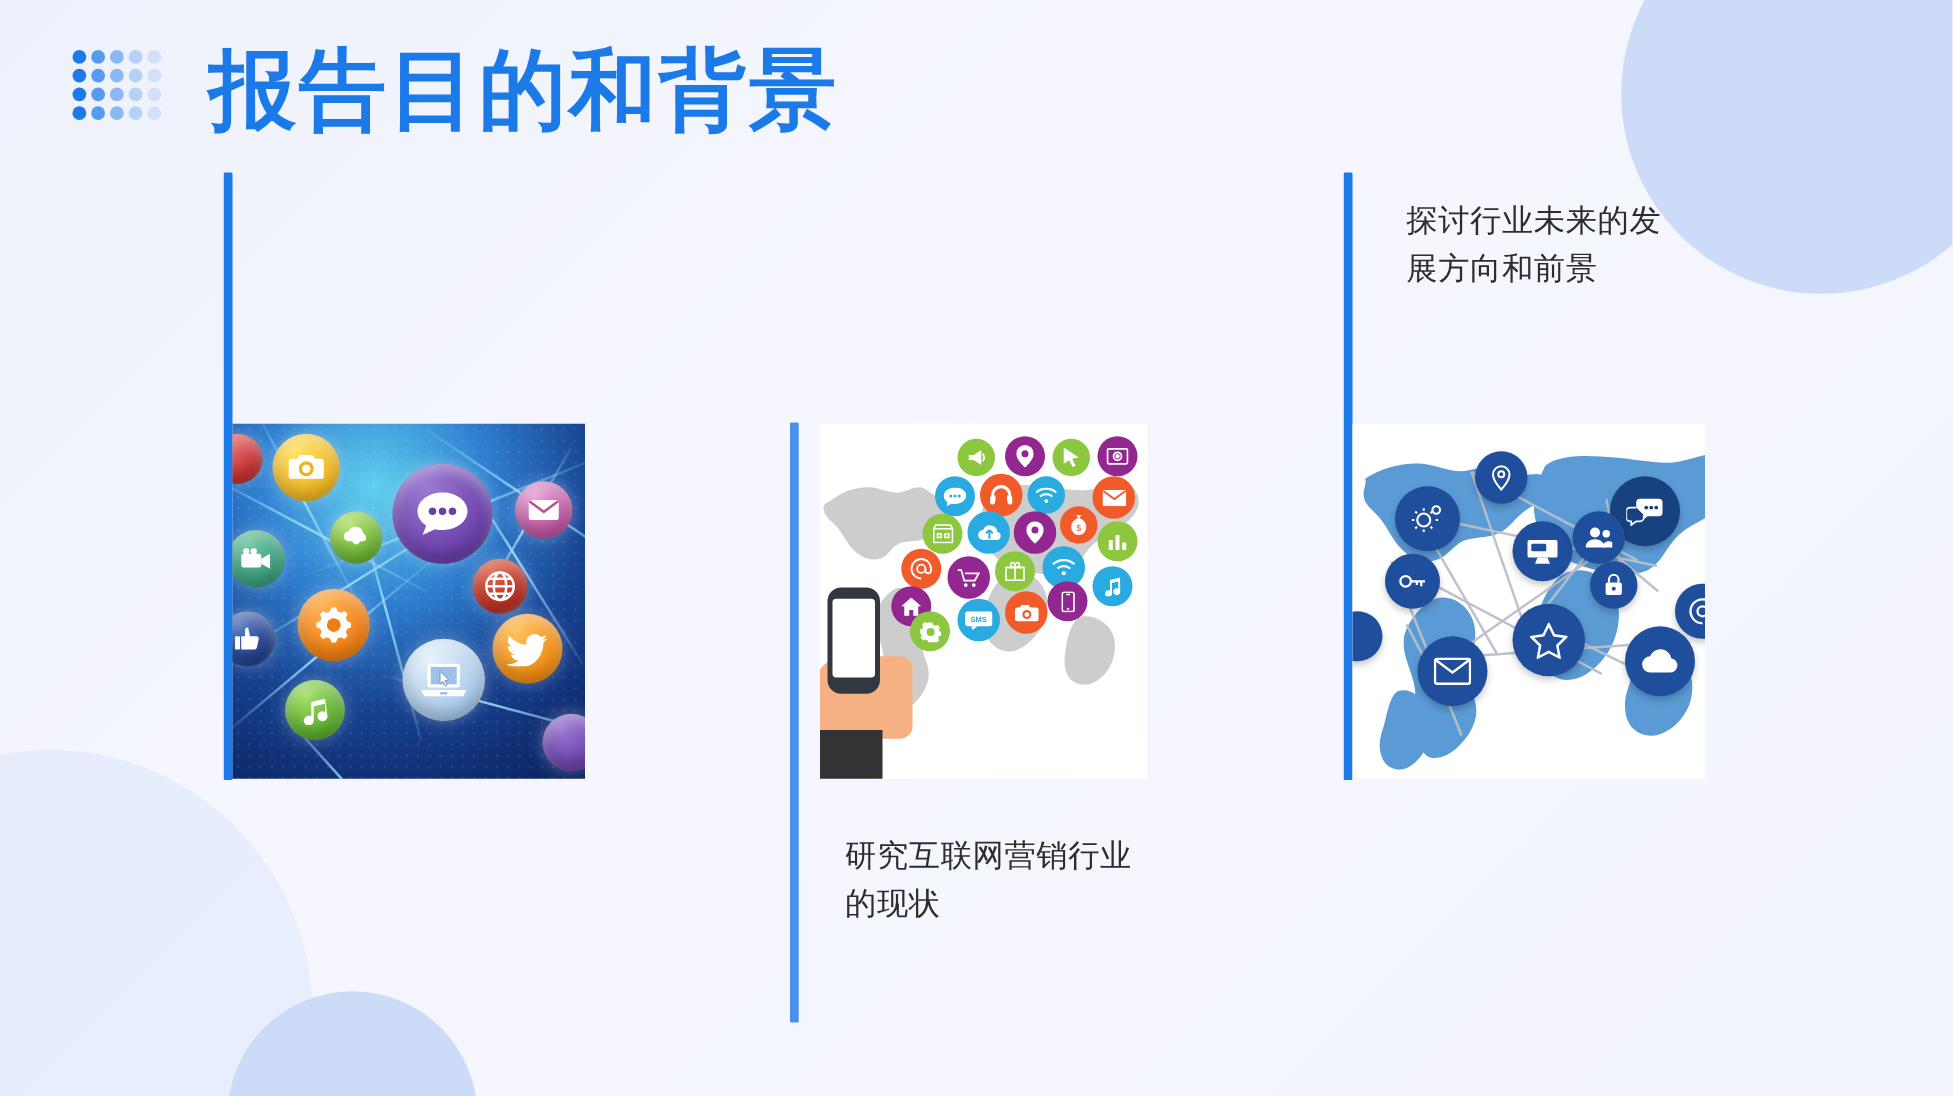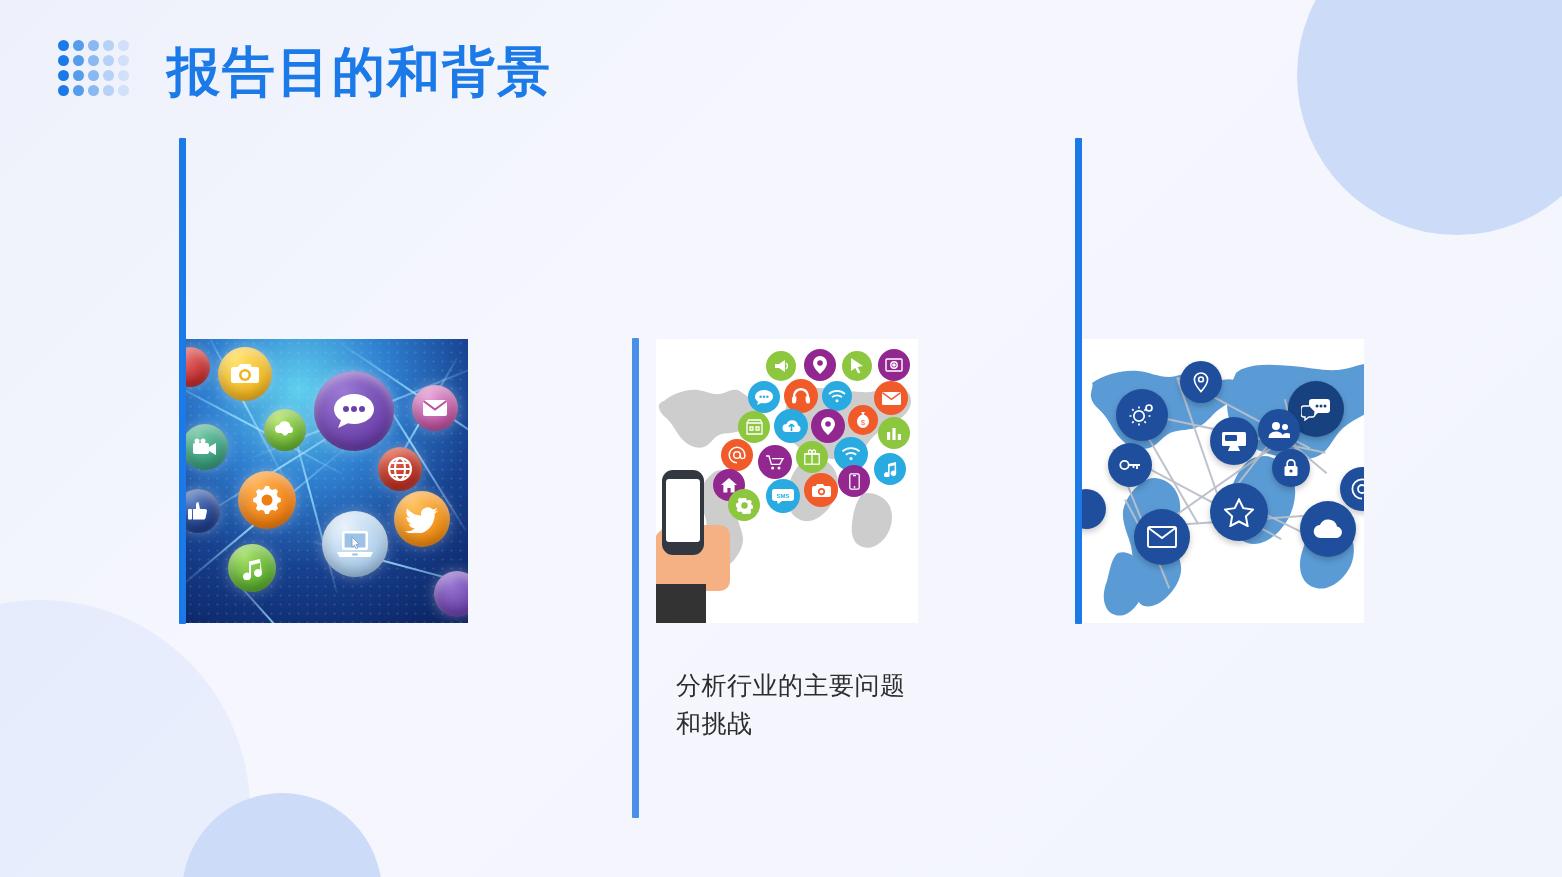--- a/index.html
+++ b/index.html
@@ -67,21 +67,21 @@
   .dot.c1 { opacity: 1; }
   .dot.c2 { opacity: 0.72; }
   .dot.c3 { opacity: 0.48; }
   .dot.c4 { opacity: 0.27; }
   .dot.c5 { opacity: 0.14; }
 
   .page-title {
     position: absolute;
     left: 167px;
     top: 38px;
-    font-size: 53px;
+    font-size: 70px;
     font-weight: bold;
     color: #1b7ae8;
     letter-spacing: 2px;
     line-height: 68px;
     white-space: nowrap;
   }
   .accent-bar {
     position: absolute;
     width: 7px;
     border-radius: 1px;
@@ -484,24 +484,25 @@
           <circle cx="8.5" cy="8.5" r="3.2" fill="#8dc63f"></circle>
         </svg>
       </div>
 
     <div class="hand" style="left:-4px; top:186px; width:78px; height:66px;"></div>
     <div class="phone-body" style="left:6px; top:131px; width:42px; height:85px;"></div>
     <div class="phone-screen" style="left:10px; top:140px; width:34px; height:63px;"></div>
     <div class="blackbar" style="left:0px; top:245px; width:50px; height:40px;"></div>
   </div>
 
-  <div class="caption" style="left:676px; top:666px; width:230px;">分析行业的主要问题和挑战</div>
+  <div class="caption" style="left:676px; top:666px; width:230px;">研究互联网营销行业的现状</div>
 
   <div class="accent-bar" style="left:1075px; top:138px; height:486px; background:#1b7ae8;"></div>
 
+  <div class="caption" style="left:1125px; top:158px; width:220px;">探讨行业未来的发展方向和前景</div>
 
   <div class="photo photo3" style="left:1082px; top:339px; width:282px; height:284px;">
 
     <svg class="map-gray" viewBox="0 0 282 284" preserveAspectRatio="none">
       <g fill="#5b9bd5">
         <path d="M10 44c14-9 30-13 46-12 11 1 20 6 31 6 9 0 17-5 26-4 7 1 12 6 19 7 7 1 14-2 20 0 5 2 7 8 5 13-3 7-11 10-18 15-8 5-13 14-21 18-9 5-21 3-30 7-8 4-13 13-21 15-9 3-20-1-26-7-8-7-12-17-18-25-5-7-13-11-14-19-1-5 3-11 1-14z"></path>
         <path d="M66 140c9-3 19 1 25 8 6 7 8 16 7 25-1 11-5 22-4 33 1 9 6 17 5 26-1 10-7 19-14 26-6 6-15 11-23 9-6-2-9-10-10-17-2-14 0-29-3-43-3-12-9-22-8-35 2-12 12-26 25-32z"></path>
         <path d="M160 30c16-6 33-4 50-3 15 1 31 5 46 4 13-1 25-8 38-7 9 1 16 9 16 18 0 11-8 19-16 26-10 8-23 12-33 21-9 8-13 21-23 27-10 6-22 4-32 3-14-2-28-6-40-13-11-7-18-19-20-31-3-14 2-28 8-41 2-2 4-3 6-4z"></path>
         <path d="M176 118c10-3 21 2 28 10 7 8 10 18 9 29-1 12-6 24-14 33-7 8-17 15-27 15-9 0-17-6-21-14-6-11-6-24-3-36 3-13 9-25 18-33 3-2 7-4 10-4z"></path>
         <path d="M238 182c12-3 24 3 30 13 5 9 5 21 1 31-5 11-14 20-25 23-8 2-17-1-22-8-5-8-5-19-2-28 4-13 9-26 18-31z"></path>

